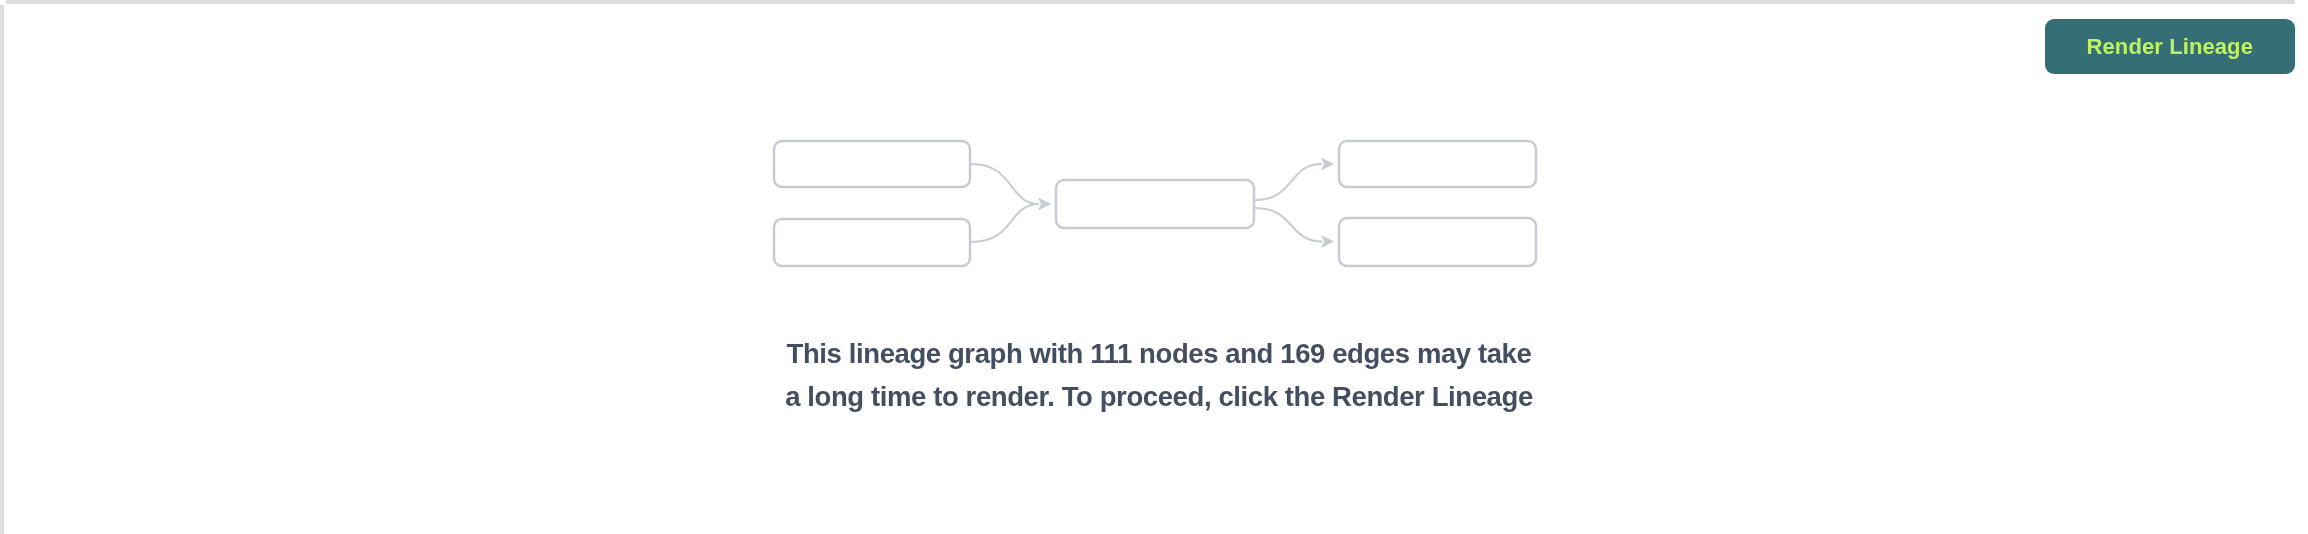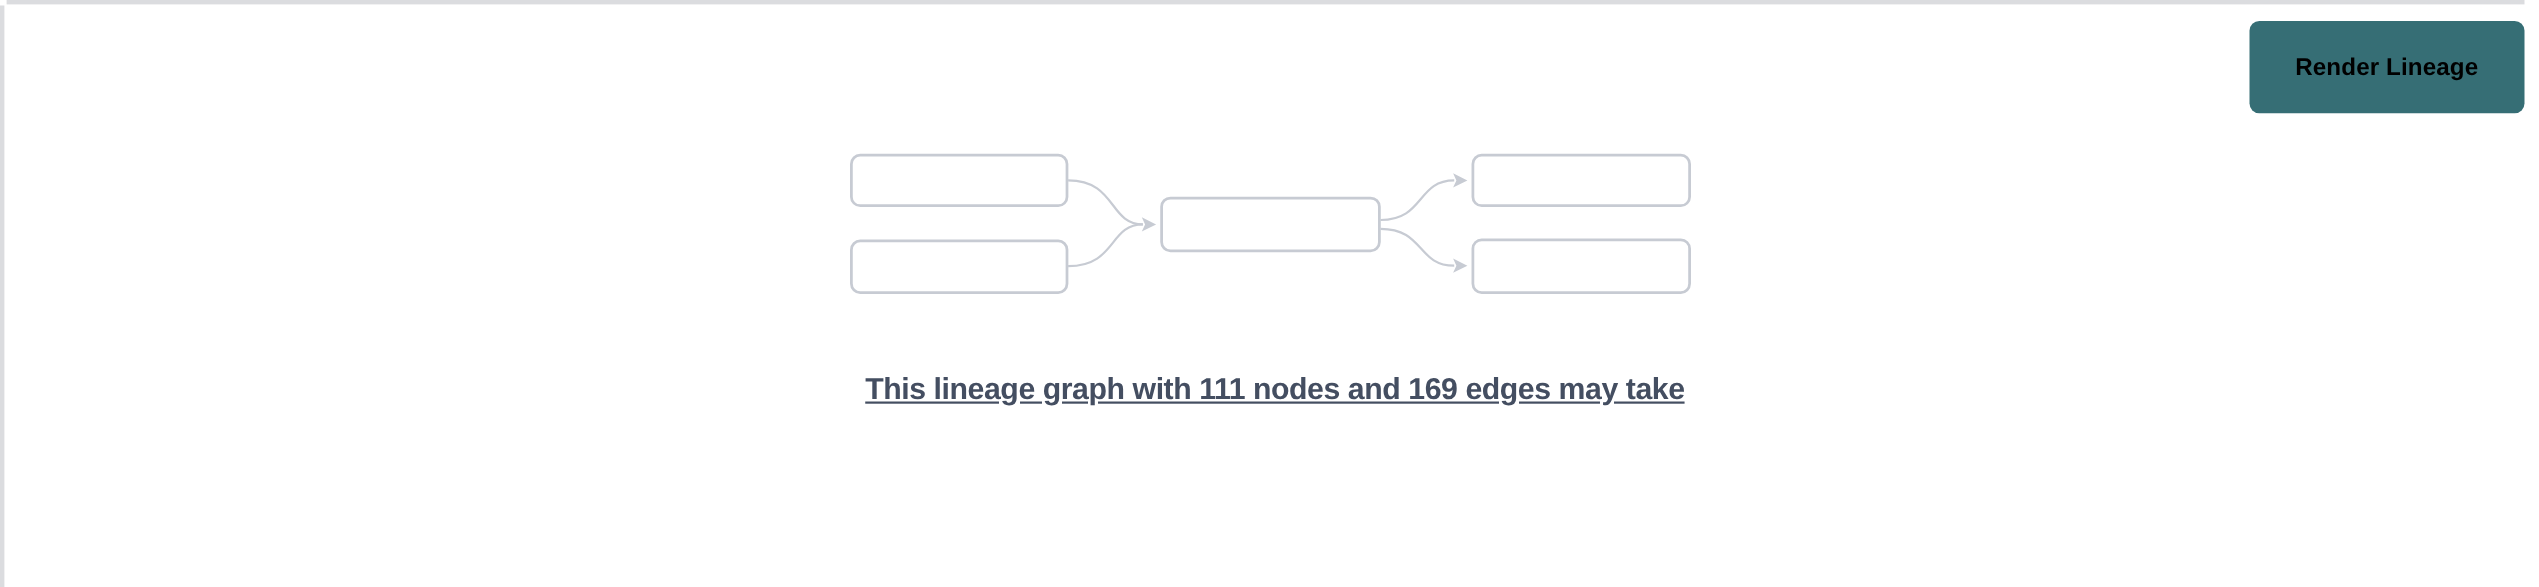--- a/index.html
+++ b/index.html
@@ -20,44 +20,43 @@
   .panel{position:absolute;inset:0;background:var(--bg);}
   .top-border{
     position:absolute;top:0;left:6px;width:2289px;height:4px;
     background:var(--border-gray);
   }
   .left-border{
     position:absolute;top:5px;left:0;width:4px;height:529px;
     background:var(--border-gray);
   }
   .render-btn{
-    position:absolute;top:19px;right:13px;height:84px;
+    position:absolute;top:19px;right:13px;height:55px;
     display:flex;align-items:center;justify-content:center;
     padding:0 42px;border:none;border-radius:9px;
-    background:var(--accent-teal);color:#000000;
+    background:var(--accent-teal);color:#bef264;
     font-family:"Liberation Sans","DejaVu Sans",sans-serif;
     font-size:22px;font-weight:700;letter-spacing:0.1px;
     cursor:pointer;white-space:nowrap;
   }
   .graph-illustration{
     position:absolute;left:770px;top:128px;width:780px;height:140px;
   }
   .graph-illustration .node{
     fill:#ffffff;stroke:var(--graph-gray);stroke-width:2.5px;
   }
   .graph-illustration .edge{
     fill:none;stroke:var(--graph-gray);stroke-width:2px;
   }
   .graph-illustration .head{fill:var(--graph-gray);}
   .message{
     position:absolute;left:754px;top:332px;width:810px;
     text-align:center;color:var(--text-dark);
     font-size:27.5px;font-weight:700;line-height:43px;
     letter-spacing:-0.4px;
-    text-decoration:underline;
   }
 </style>
 </head>
 <body>
 
 <div class="panel">
 
   <div class="top-border"></div>
   <div class="left-border"></div>
 
@@ -78,15 +77,16 @@
     <polygon class="head" points="281,76 268,69.5 271,76 268,82.5"></polygon>
 
     <path class="edge" d="M 485 72 C 525 72, 518 36, 552 36"></path>
     <path class="edge" d="M 485 80 C 525 80, 518 113.5, 552 113.5"></path>
     <polygon class="head" points="564,36 551,29.5 554,36 551,42.5"></polygon>
     <polygon class="head" points="564,113.5 551,107 554,113.5 551,120"></polygon>
   </svg>
 
   <div class="message">
     <div>This lineage graph with 111 nodes and 169 edges may take</div>
+    <div>a long time to render. To proceed, click the Render Lineage</div>
   </div>
 
 </div>
 
 </body></html>

